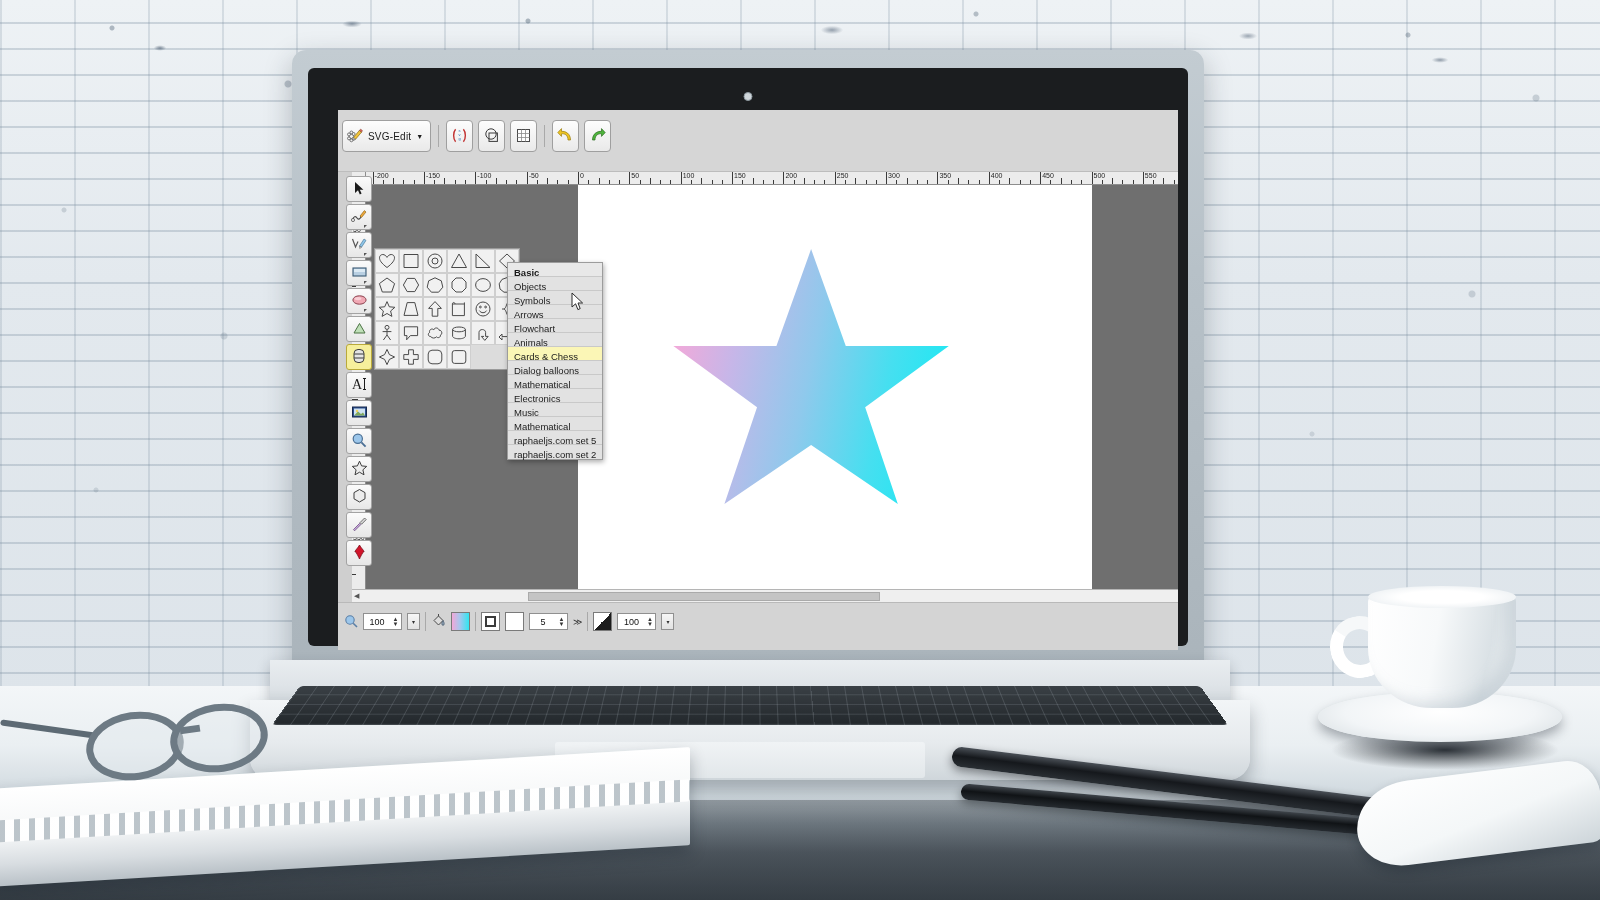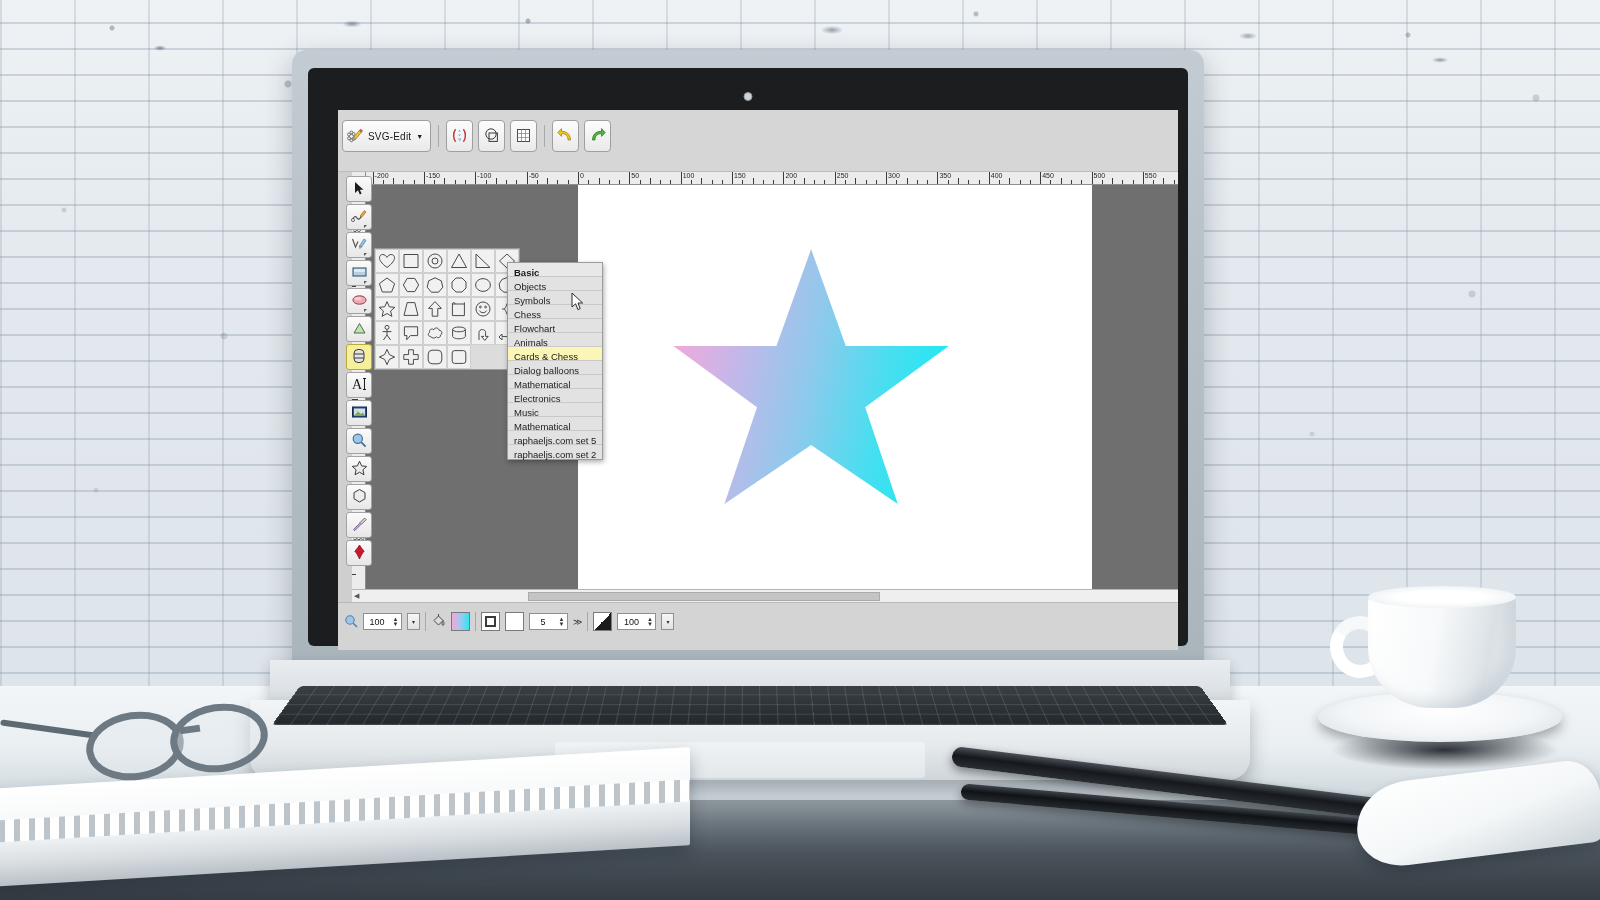--- a/index.html
+++ b/index.html
@@ -845,21 +845,21 @@
                 <svg width="18" height="18" viewBox="0 0 18 18" fill="none" stroke="#4a4a4a" stroke-width="1" stroke-linejoin="round">
                   <rect x="2.2" y="2.6" width="13.6" height="12.8" rx="2.4"></rect>
                 </svg>
               </div>
             </div>
 
           <div class="catmenu" id="catmenu">
               <div class="cat head">Basic</div>
               <div class="cat">Objects</div>
               <div class="cat">Symbols</div>
-              <div class="cat">Chess</div>
+              <div class="cat">Arrows</div>
               <div class="cat">Flowchart</div>
               <div class="cat">Animals</div>
               <div class="cat hl">Cards &amp; Chess</div>
               <div class="cat">Dialog balloons</div>
               <div class="cat">Mathematical</div>
               <div class="cat">Electronics</div>
               <div class="cat">Music</div>
               <div class="cat">Mathematical</div>
               <div class="cat">raphaeljs.com set 5</div>
               <div class="cat">raphaeljs.com set 2</div>

